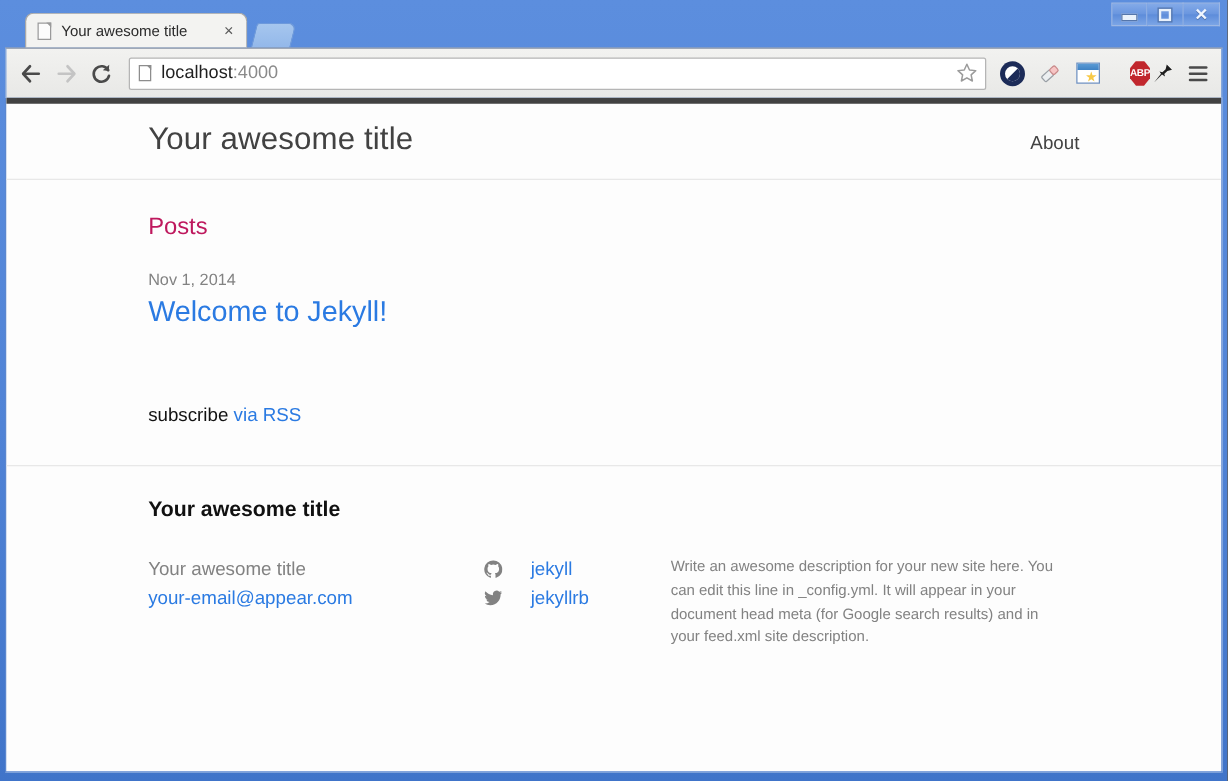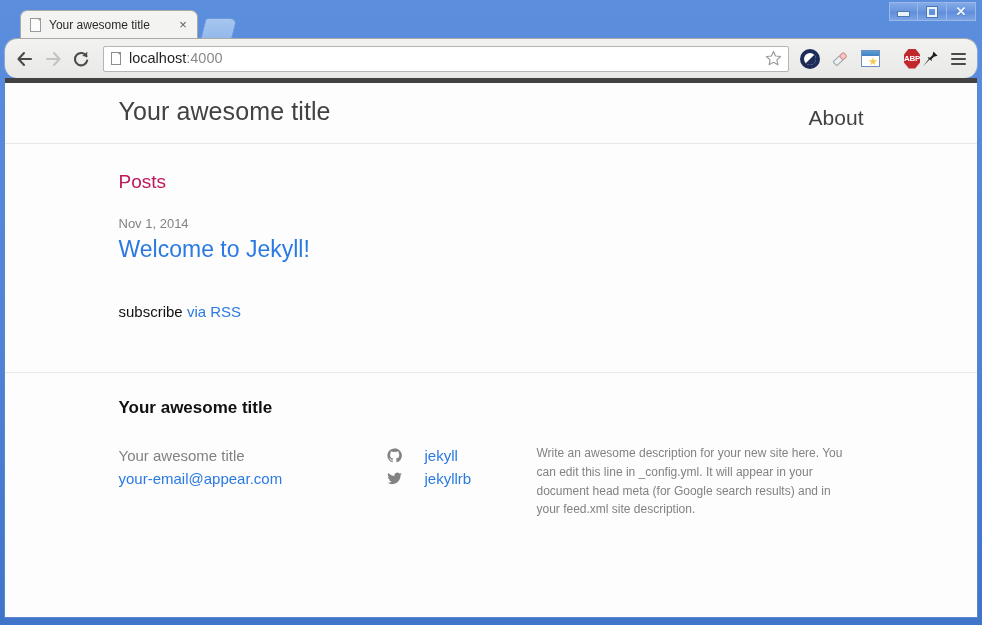--- a/index.html
+++ b/index.html
@@ -159,21 +159,20 @@
     width: 974px;
     height: 40px;
     background: linear-gradient(180deg, #f2f2f0 0%, #e8e8e6 100%);
     border-top: 1px solid #a9a9a9;
     border-left: 1px solid #87a8da;
     border-right: 1px solid #87a8da;
     box-sizing: border-box;
     display: flex;
     align-items: center;
     padding: 0 6px;
-    border-radius: 13px;
   }
   .nav-btn {
     width: 28px; height: 28px;
     display: flex;
     align-items: center;
     justify-content: center;
     flex: 0 0 auto;
   }
   .nav-btn svg { display: block; }
 
@@ -351,21 +350,21 @@
     top: 16px;
     font-size: 25px;
     color: #424242;
     letter-spacing: 0.1px;
     line-height: 1;
   }
   .site-nav {
     position: absolute;
     right: 0;
     top: 23px;
-    font-size: 21px;
+    font-size: 15px;
   }
   .site-nav a {
     color: #424242;
     text-decoration: none;
   }
 
   
   .page-content {
     padding-top: 28px;
     padding-bottom: 10px;
@@ -386,21 +385,21 @@
     line-height: 1.4;
   }
   .post-link {
     font-size: 23px;
     color: #2a7ae2;
     text-decoration: none;
     display: block;
     line-height: 1.3;
   }
   .rss-subscribe {
-    margin-top: 36px;
+    margin-top: 57px;
     font-size: 15px;
     color: #111111;
     line-height: 1.4;
   }
   .rss-subscribe a {
     color: #2a7ae2;
     text-decoration: none;
   }
 
   

